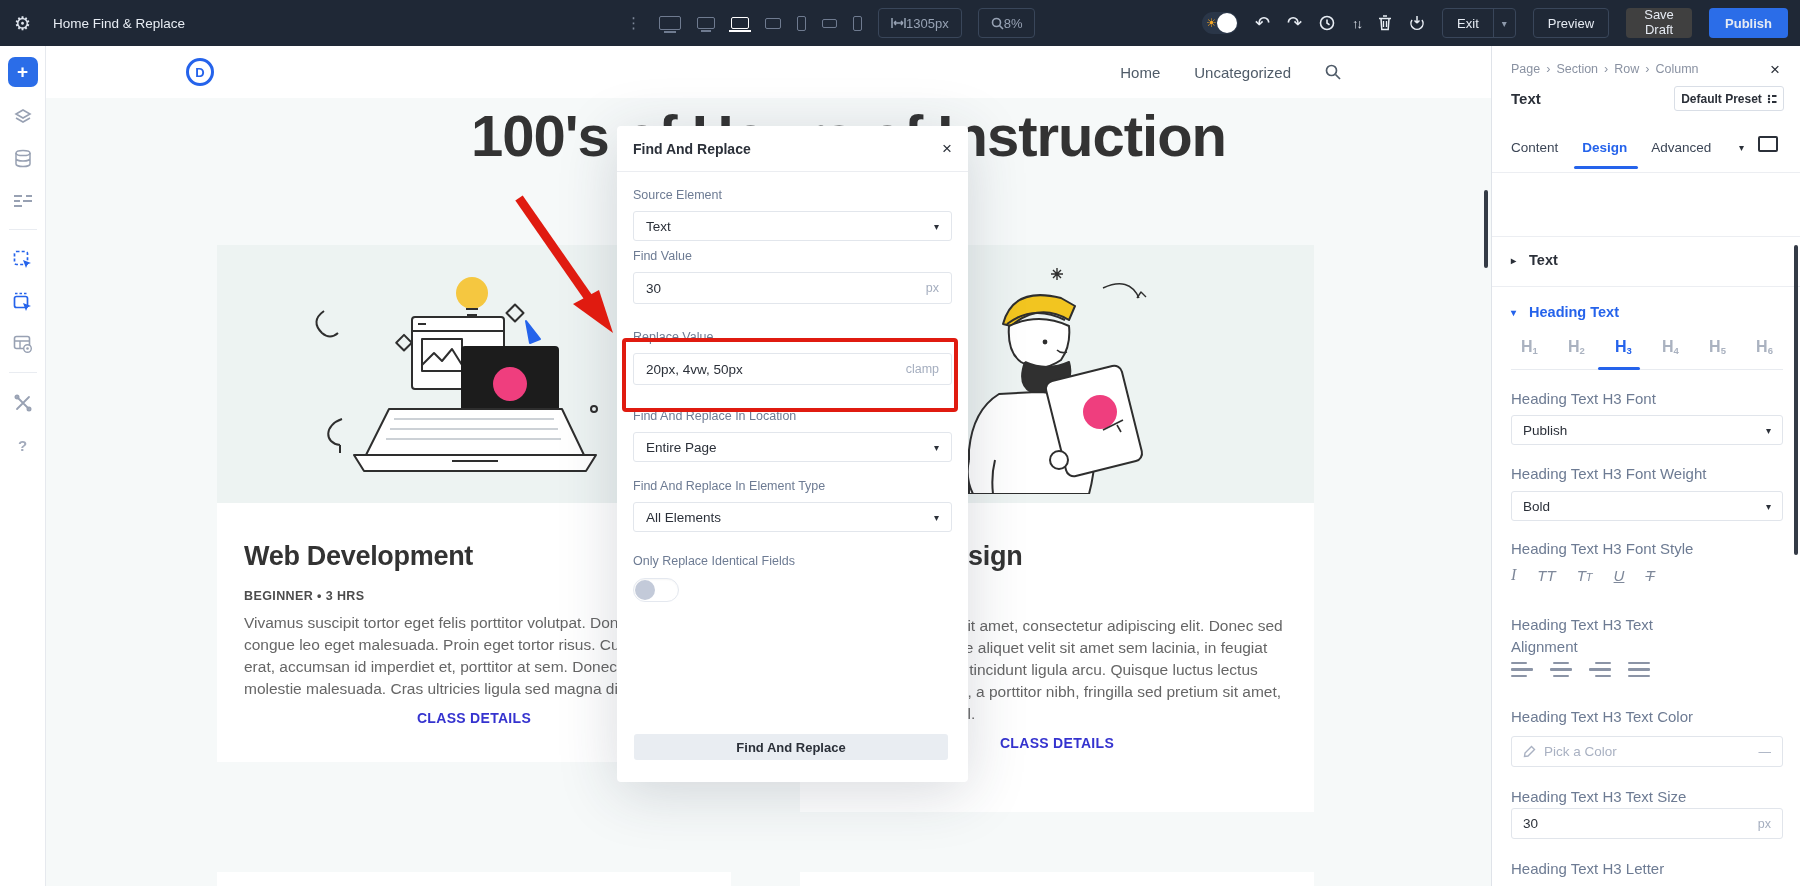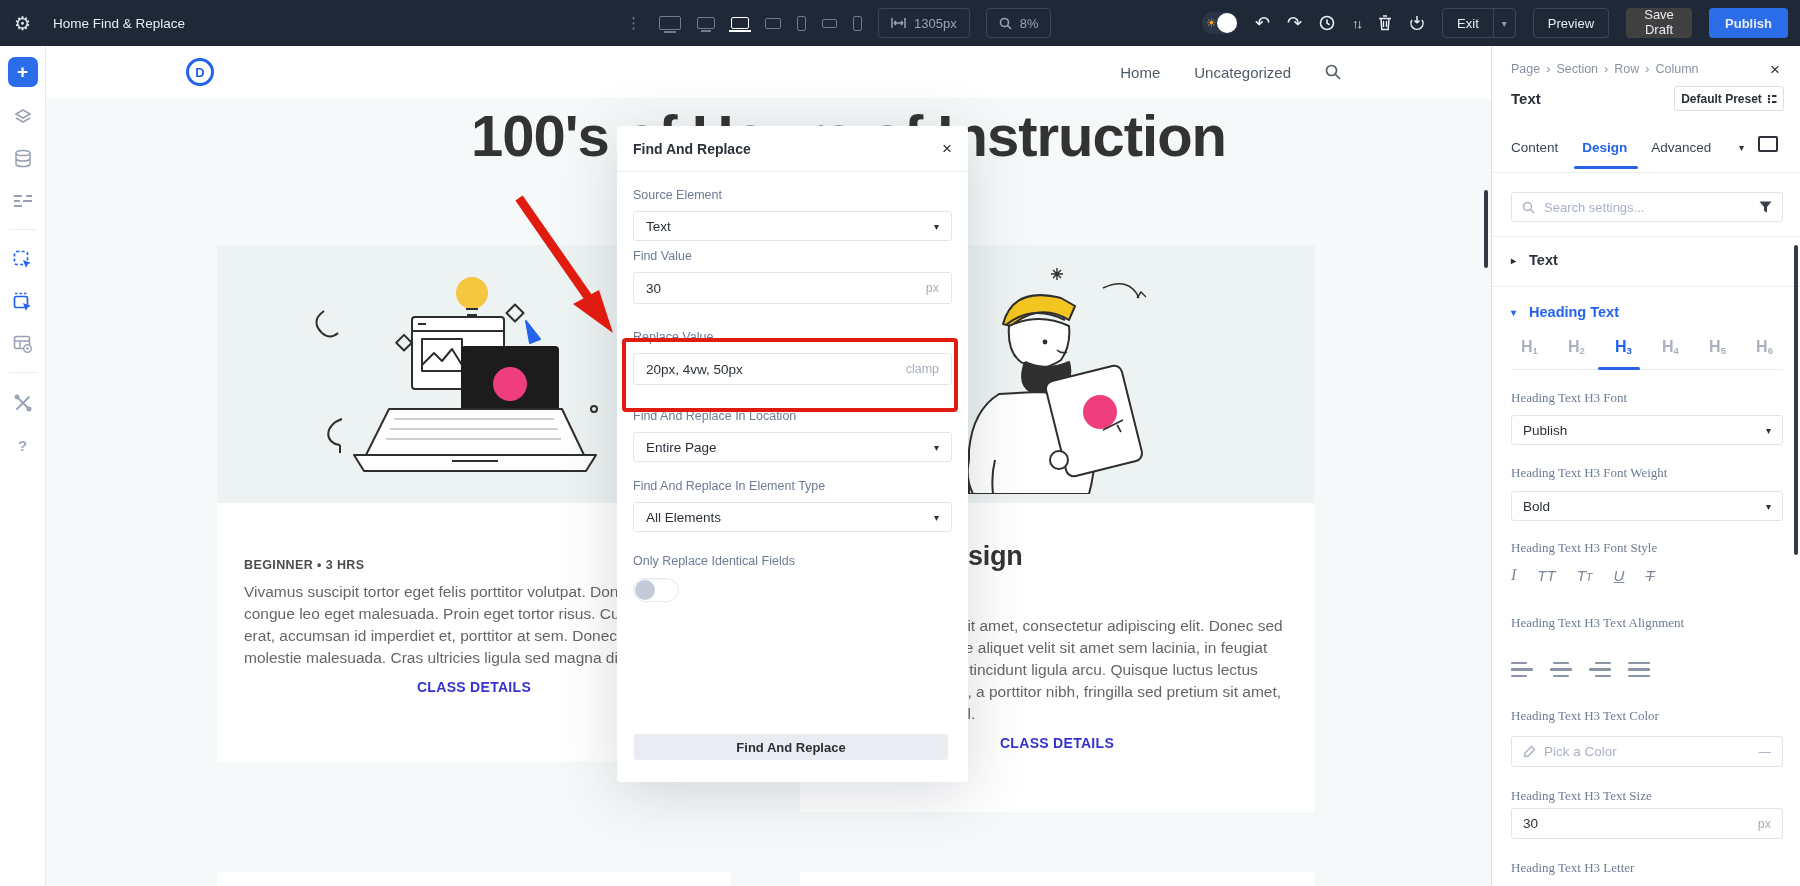--- a/index.html
+++ b/index.html
@@ -8,21 +8,21 @@
 
   
   .topbar{position:absolute;left:0;top:0;width:1800px;height:46px;background:#1f2836;z-index:60;}
   .tb-left{position:absolute;left:14px;top:0;height:46px;display:flex;align-items:center;gap:22px;}
   .tb-gear{color:#dfe5ee;font-size:19px;line-height:1;}
   .tb-title{color:#e7ecf3;font-size:13.5px;}
   .tb-center{position:absolute;left:626px;top:0;height:46px;display:flex;align-items:center;gap:16px;}
   .tb-dots{color:#7d8799;font-size:15px;letter-spacing:0;margin-right:2px;}
   .dvc{display:flex;align-items:center;justify-content:center;color:#6f7b90;}
   .dvc.active{color:#ffffff;}
-  .tb-box{display:flex;align-items:center;gap:8px;border:1px solid #39465a;border-radius:4px;height:30px;padding:0 12px;color:#97a2b4;font-size:13px;}
+  .tb-box{display:flex;align-items:center;border:1px solid #39465a;border-radius:4px;height:30px;padding:0 12px;color:#97a2b4;font-size:13px;}
   .tb-right{position:absolute;right:12px;top:0;height:46px;display:flex;align-items:center;gap:17px;}
   .tb-ic{color:#e8edf4;font-size:16px;line-height:1;display:flex;align-items:center;}
   .toggle-pill{width:36px;height:22px;border-radius:11px;background:#2a3648;position:relative;display:flex;align-items:center;}
   .toggle-pill .sun{color:#f5a623;font-size:12px;margin-left:4px;}
   .toggle-pill .knob{position:absolute;right:1px;top:1px;width:20px;height:20px;border-radius:50%;background:#fff;}
   .tb-btn{display:flex;align-items:center;justify-content:center;height:30px;border-radius:4px;font-size:13px;color:#e6ebf3;}
   .tb-ghost{border:1px solid #39465a;padding:0 14px;}
   .exit-wrap{display:flex;height:30px;border:1px solid #39465a;border-radius:4px;overflow:hidden;text-align:center;}
   .exit-main{display:flex;align-items:center;padding:0 14px;color:#e6ebf3;font-size:13px;}
   .exit-caret{display:flex;align-items:center;padding:0 8px;border-left:1px solid #39465a;color:#8e99ab;font-size:10px;}
@@ -96,21 +96,21 @@
   .searchbox input{border:none;outline:none;flex:1;font-size:13px;color:#2b3039;}
   .searchbox input::placeholder{color:#a9b1c2;}
   .sec-row{left:19px;display:flex;align-items:center;gap:13px;font-size:14.5px;font-weight:bold;color:#2b3039;}
   .sec-row .car{font-size:10px;}
   .sec-row.blue{color:#2563eb;}
   .hrow{left:19px;top:292px;width:272px;height:32px;border-bottom:1px solid #e8ebf0;display:flex;align-items:flex-start;justify-content:space-between;padding:0 10px;}
   .hitem{font-size:16px;font-weight:bold;color:#aab2c0;display:flex;align-items:flex-start;}
   .hitem sub{font-size:9.5px;font-weight:bold;position:relative;top:7px;}
   .hitem.active{color:#2563eb;}
   .h-underline{left:106px;top:321px;width:42px;height:3px;background:#2563eb;border-radius:2px;z-index:2;}
-  .flbl{left:19px;width:272px;font-size:13px;color:#6d7b93;font-family:Liberation Serif, serif;}
+  .flbl{left:19px;width:272px;font-size:15px;color:#6d7b93;}
   .fld{left:19px;width:272px;height:30px;border:1px solid #e1e5eb;border-radius:3px;background:#fff;display:flex;align-items:center;padding:0 11px;font-size:13.5px;color:#2b3039;}
   .fld .m-caret{font-size:10px;}
   .style-row{left:19px;top:520px;display:flex;gap:21px;align-items:center;color:#7e889a;}
   .sty{font-size:15px;font-style:italic;}
   .sty-italic{font-family:"Liberation Serif",serif;font-style:italic;font-size:16px;}
   .sty-small span:last-child{font-size:11px;}
   .sty-under{text-decoration:underline;}
   .sty-strike{text-decoration:line-through;}
   .align-row{left:19px;top:616px;display:flex;gap:17px;}
   .al{display:flex;flex-direction:column;gap:4px;width:22px;}
@@ -304,20 +304,21 @@
             <path d="M95 150 L268 150 L290 196 L72 196 Z" fill="#ffffff"></path>
             <path d="M60 196 L302 196 L292 212 L70 212 Z" fill="#ffffff"></path>
             <path d="M158 202 h46"></path>
             <path d="M100 160 h160 M96 170 h168 M92 180 h175" stroke-width="1.2" stroke="#9aa3ad"></path>
             <path d="M48 160 c-18 6 -18 24 -2 26 M46 186 v8"></path>
             <circle cx="300" cy="150" r="3"></circle>
           </g>
         </svg>
       </div>
       <div class="card-body">
+        <div class="card-title">Web Development</div>
         <div class="card-eyebrow">BEGINNER • 3 HRS</div>
         <div class="card-text">Vivamus suscipit tortor eget felis porttitor volutpat. Donec rutrum congue leo eget malesuada. Proin eget tortor risus. Curabitur arcu erat, accumsan id imperdiet et, porttitor at sem. Donec sollicitudin molestie malesuada. Cras ultricies ligula sed magna dictum porta.</div>
         <div class="card-link">CLASS DETAILS</div>
       </div>
     </div>
 
     <div class="card" style="left:754px;top:199px;width:514px;height:567px;">
       <div class="card-illus">
         <svg width="300" height="240" viewBox="0 0 300 240">
           <g stroke="#2e2e2e" stroke-width="2" fill="none" stroke-linejoin="round">
@@ -429,30 +430,20 @@
     <div class="sb tabs">
       <span class="tab">Content</span>
       <span class="tab active">Design</span>
       <span class="tab">Advanced</span>
     </div>
     <span class="sb tab-caret">▾</span>
     <span class="sb tab-square"></span>
     <span class="sb tab-underline"></span>
     <span class="sb sb-div" style="top:126px;"></span>
 
-    <div class="sb searchbox">
-      <svg width="13" height="13" viewBox="0 0 13 13">
-          <circle cx="5.5" cy="5.5" r="4" stroke="#a9b1c2" stroke-width="1.5" fill="none"></circle>
-          <path d="M8.5 8.5L12 12" stroke="#a9b1c2" stroke-width="1.5"></path>
-        </svg>
-      <input placeholder="Search settings..." style="">
-      <svg width="13" height="12" viewBox="0 0 13 12">
-          <path d="M0.5 0.5h12L8 6v5.5L5 10V6z" fill="#39414f"></path>
-        </svg>
-    </div>
     <span class="sb sb-div" style="top:190px;"></span>
 
     <div class="sb sec-row" style="top:206px;">
       <span class="car">▸</span>
       <span>Text</span>
     </div>
     <span class="sb sb-div" style="top:240px;"></span>
 
     <div class="sb sec-row blue" style="top:258px;">
       <span class="car">▾</span>

